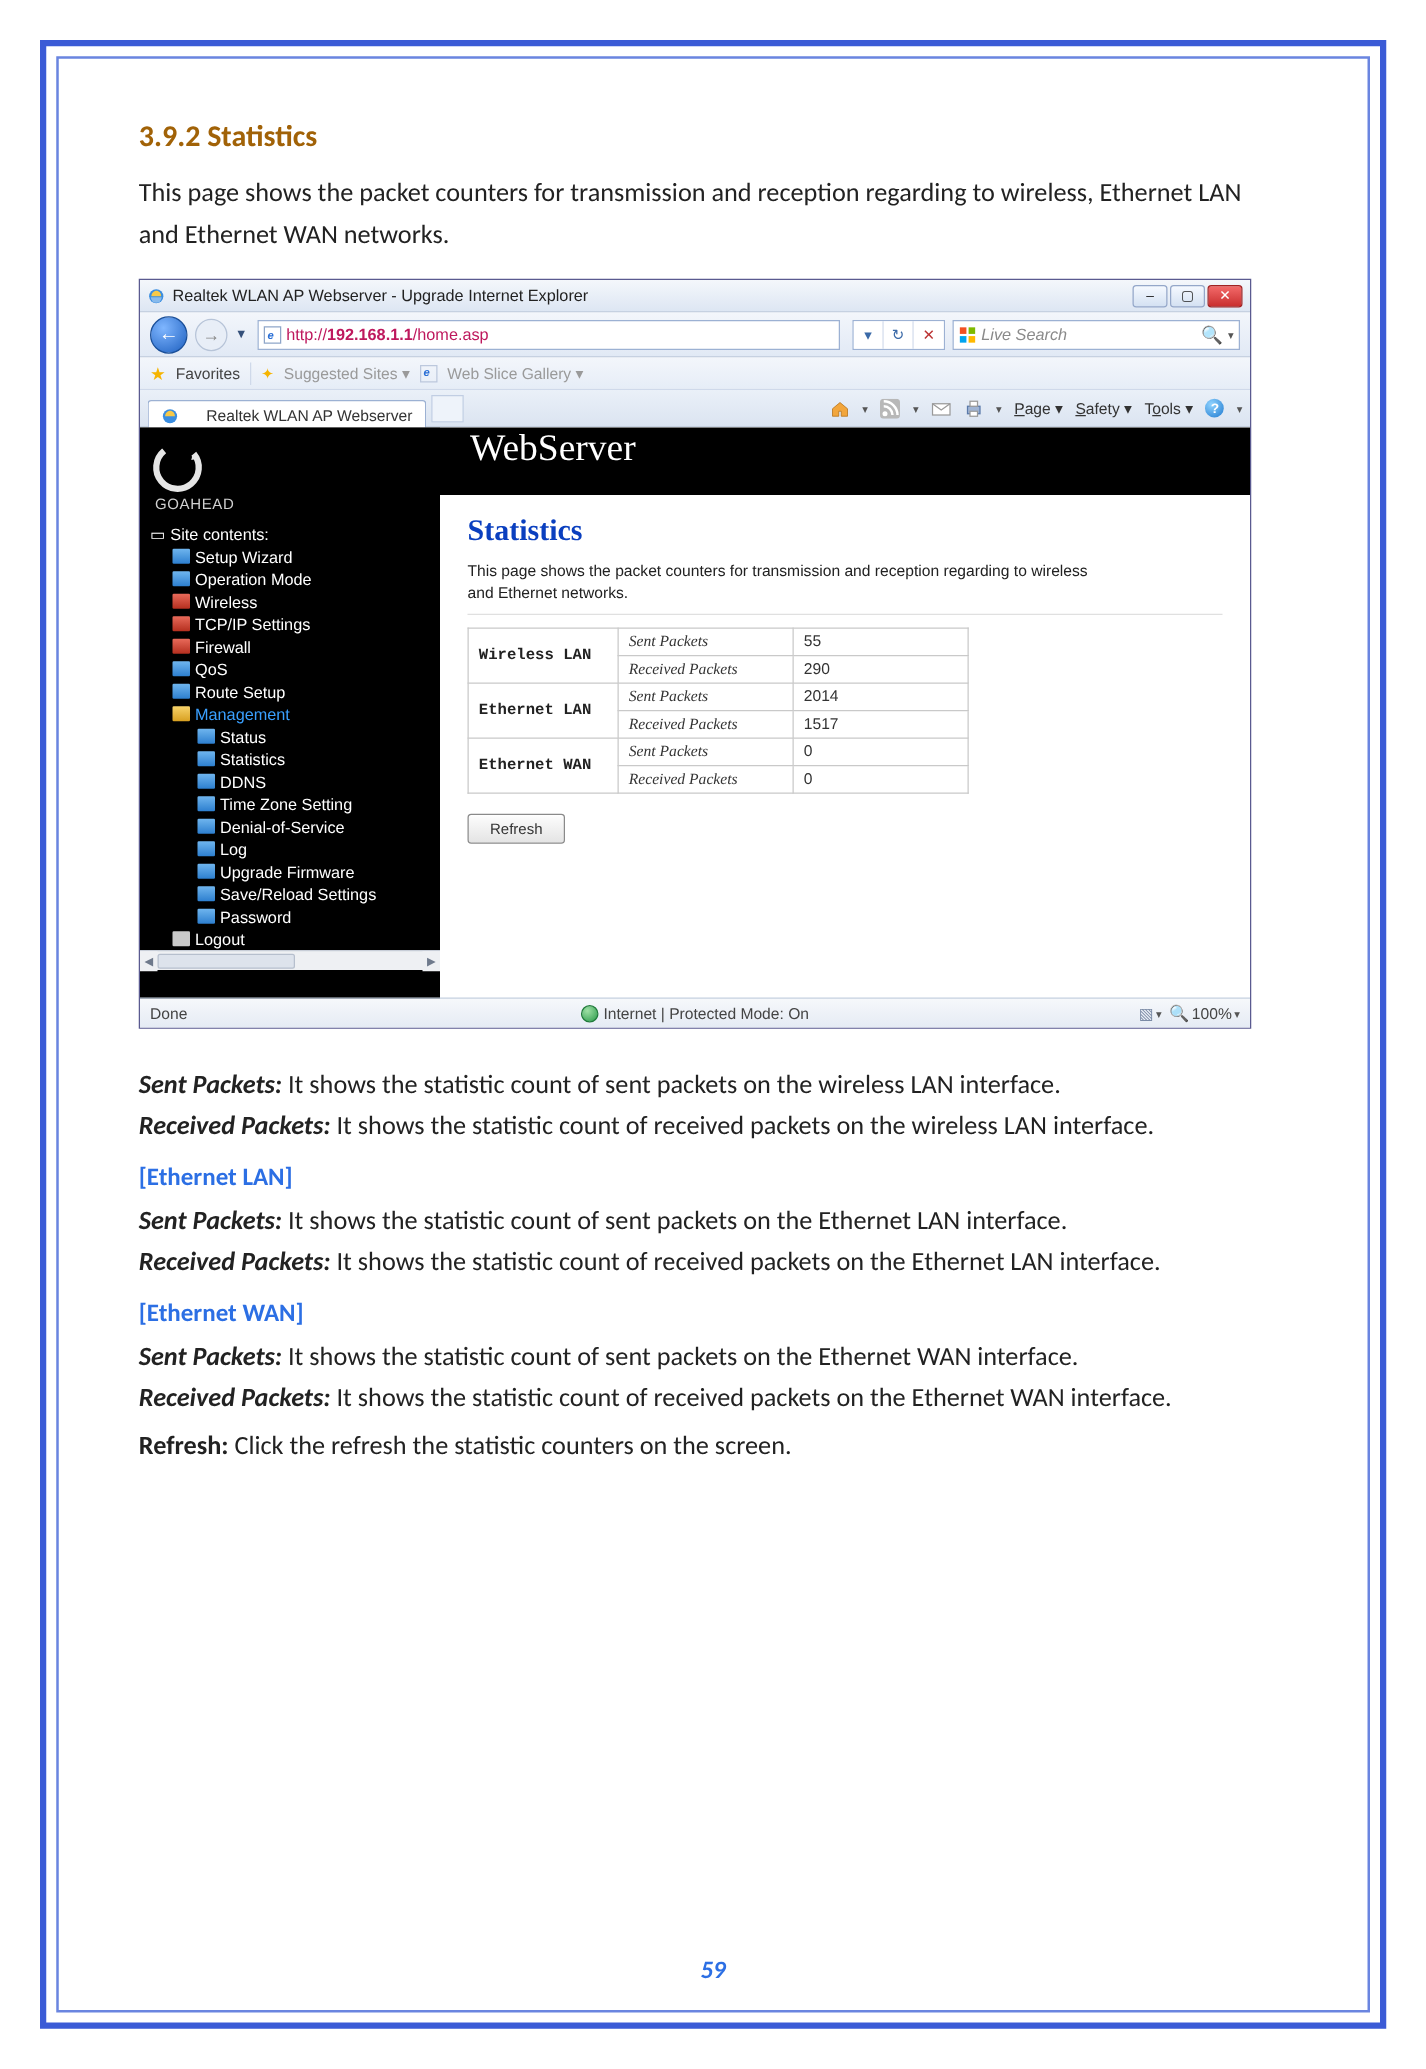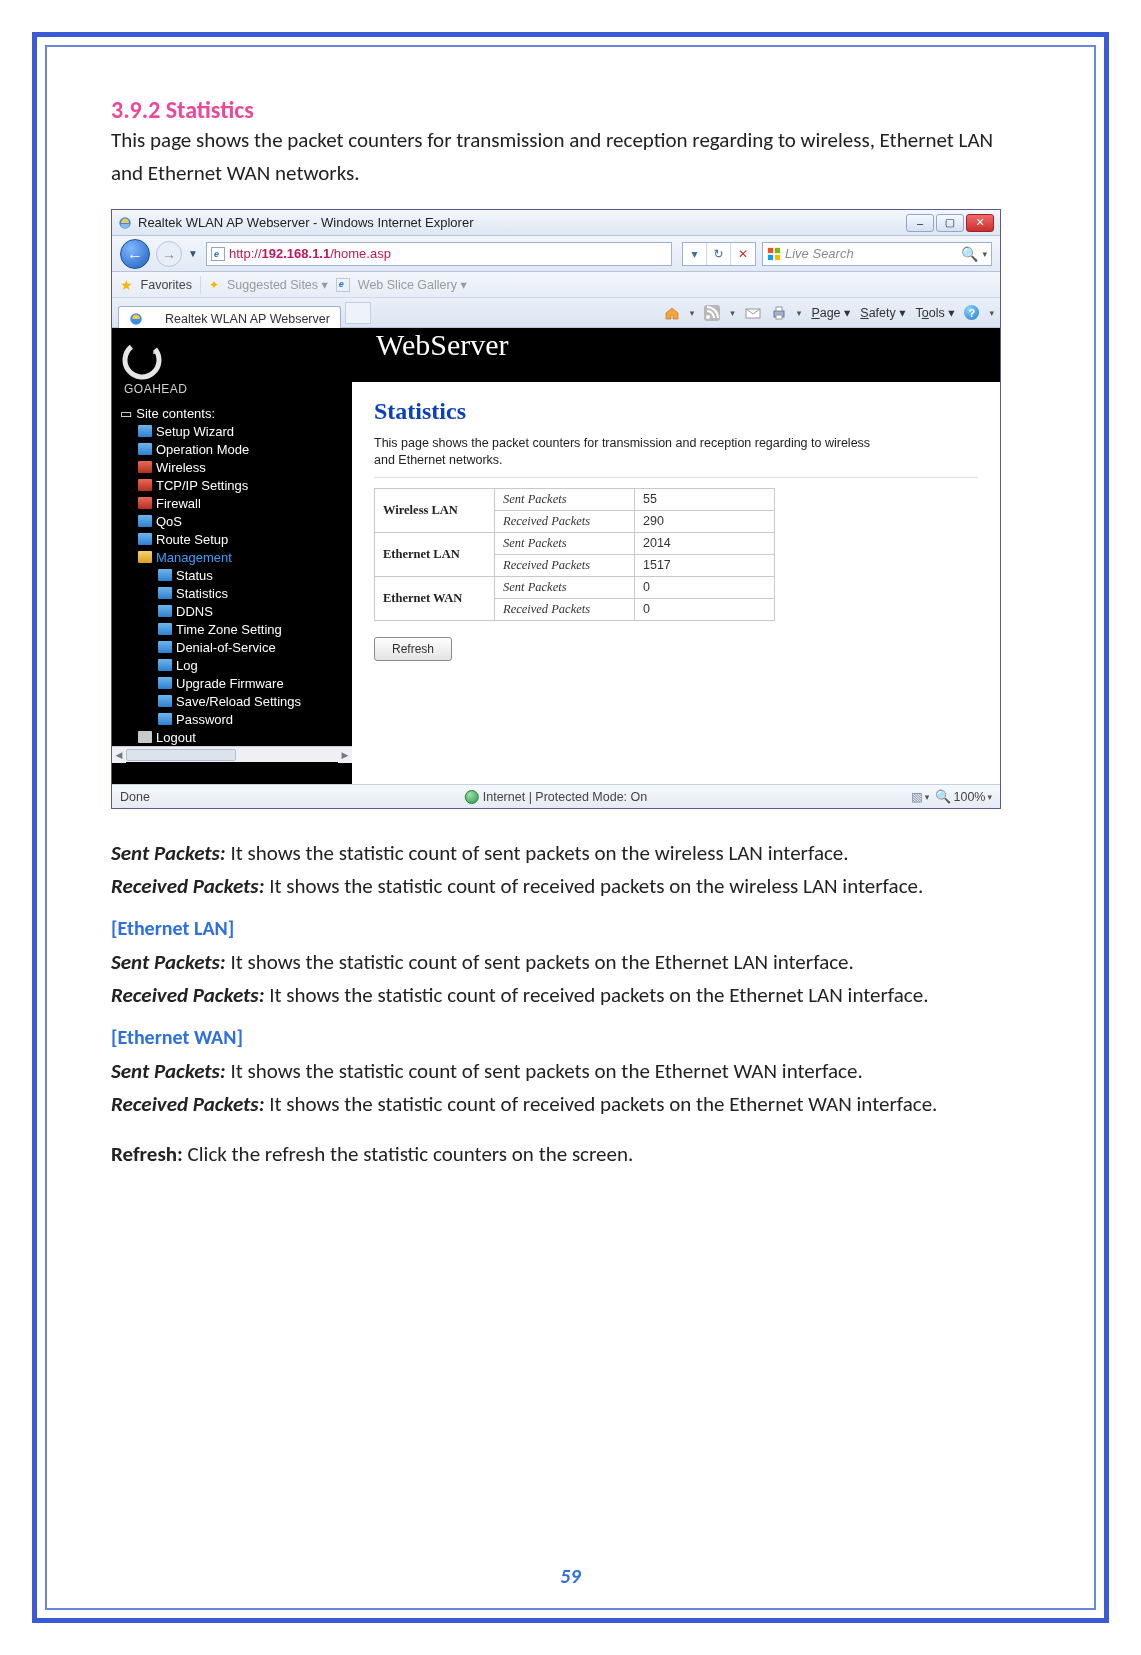--- a/index.html
+++ b/index.html
@@ -1,20 +1,20 @@
 <!DOCTYPE html>
 <html><head>
 <meta charset="utf-8">
 <style>
   * { box-sizing: border-box; margin: 0; padding: 0; }
   html, body { width: 1141px; height: 1655px; background: #fff; font-family: Calibri, Arial, sans-serif; color: #222; }
   .page-frame { position: relative; width: 1141px; height: 1655px; padding: 32px; }
   .outer-border { border: 5px solid #3b5bd6; height: 100%; padding: 8px; }
   .inner-border { border: 2px solid #6a85e0; height: 100%; padding: 48px 64px 40px 64px; position: relative; }
-  .section-heading { font-size: 24px; font-weight: 700; color: #ec4899; }
+  .section-heading { font-size: 24px; font-weight: 700; color: #a16207; margin-bottom: 14px; }
   .intro { font-size: 21px; line-height: 1.55; margin-bottom: 20px; }
   .screenshot {
     width: 890px; height: 600px; border: 1px solid #5a5a90; background: #fff;
     font-family: "Segoe UI", Tahoma, sans-serif; font-size: 13px; color: #222;
     position: relative; margin-bottom: 28px;
   }
   
   .titlebar { height: 26px; background: linear-gradient(#f4f7fb,#dde6f3); border-bottom: 1px solid #b7c4d8; display:flex; align-items:center; padding:0 6px; }
   .titlebar .ie-icon { width:14px; height:14px; margin-right:6px; display:inline-block; }
   .titlebar .ie-icon svg { width:14px; height:14px; }
@@ -78,21 +78,21 @@
   .sb-hscroll .ar.right { position:absolute; right:0; }
   .main { flex:1; background:#fff; position:relative; }
   .black-band { position:absolute; top:0; left:0; right:0; height:54px; background:#000; color:#fff; display:flex; align-items:flex-start; padding-left:24px; }
   .ws-title { font-family:Georgia, 'Times New Roman', serif; font-size:30px; color:#fff; }
   .main-inner { padding:70px 22px 0 22px; }
   .stats-h { color:#0a3fbf; font-family:'Times New Roman', serif; font-size:24px; font-weight:700; margin-bottom:10px; }
   .stats-desc { font-size:12.5px; color:#222; line-height:1.35; margin-bottom:8px; max-width:520px; }
   .hr { height:1px; background:#e0e0e0; margin:4px 0 10px 0; }
   table.stat { border-collapse:collapse; font-size:12.5px; }
   table.stat td { border:1px solid #c9c9c9; padding:3px 8px; background:#fff; }
-  table.stat td.iface { width:120px; font-weight:700; font-family:Liberation Serif, serif; }
+  table.stat td.iface { width:120px; font-weight:700; font-family:Liberation Mono, monospace; }
   table.stat td.lbl { width:140px; font-style:italic; font-family:'Times New Roman', serif; color:#333; }
   table.stat td.val { width:140px; font-family:Tahoma, sans-serif; color:#333; }
   .refresh-btn { margin-top:16px; width:78px; height:24px; border:1px solid #8a8a8a; background:linear-gradient(#fdfdfd,#e4e4e4); border-radius:3px; font-size:12px; color:#333; display:flex; align-items:center; justify-content:center; box-shadow:inset 0 1px 0 #fff; }
   
   .statusbar { position:absolute; left:0; right:0; bottom:0; height:24px; background:linear-gradient(#f6f8fb,#e5ebf4); border-top:1px solid #c4cfe0; display:flex; align-items:center; font-size:12.5px; color:#444; padding:0 8px; }
   .statusbar .done { }
   .statusbar .center { position:absolute; left:50%; transform:translateX(-50%); display:flex; align-items:center; gap:4px; }
   .statusbar .globe { width:14px; height:14px; border-radius:50%; background:radial-gradient(circle at 35% 30%, #9fe0a5, #2a9a4a); border:1px solid #1f7a39; }
   .statusbar .right { margin-left:auto; display:flex; align-items:center; gap:6px; }
   .statusbar .zoom-ic-wrap { display:flex; align-items:center; gap:2px; }
@@ -120,21 +120,21 @@
       <div class="screenshot">
 
         <div class="titlebar">
           <span class="ie-icon">
             <svg viewBox="0 0 16 16">
                 <circle cx="8" cy="8" r="6.5" fill="#3a8de0"></circle>
                 <path d="M3 9h10a5 5 0 0 1-10 0z" fill="#fff" opacity=".4"></path>
                 <path d="M11 4c1 1 1.5 2.5 1.5 4H3.5C3.5 5 6 2.5 9 3" fill="#f7c948"></path>
               </svg>
           </span>
-          <span class="titlebar-text">Realtek WLAN AP Webserver - Windows Internet Explorer</span>
+          <span class="titlebar-text">Realtek WLAN AP Webserver - Upgrade Internet Explorer</span>
           <div class="winbtns">
             <div class="winbtn">–</div>
             <div class="winbtn">▢</div>
             <div class="winbtn close">✕</div>
           </div>
         </div>
 
         <div class="navrow">
           <div class="backbtn">←</div>
           <div class="fwdbtn">→</div>
@@ -396,19 +396,19 @@
       <p class="doc-p"><span class="bi">Received Packets:</span><span> It shows the statistic count of received packets on the wireless LAN interface.</span></p>
 
       <div class="doc-sec-h">[Ethernet LAN]</div>
       <p class="doc-p"><span class="bi">Sent Packets:</span><span> It shows the statistic count of sent packets on the Ethernet LAN interface.</span></p>
       <p class="doc-p"><span class="bi">Received Packets:</span><span> It shows the statistic count of received packets on the Ethernet LAN interface.</span></p>
 
       <div class="doc-sec-h">[Ethernet WAN]</div>
       <p class="doc-p"><span class="bi">Sent Packets:</span><span> It shows the statistic count of sent packets on the Ethernet WAN interface.</span></p>
       <p class="doc-p"><span class="bi">Received Packets:</span><span> It shows the statistic count of received packets on the Ethernet WAN interface.</span></p>
 
-      <p class="doc-p" style="margin-top:18px"><span class="b">Refresh:</span><span> Click the refresh the statistic counters on the screen.</span></p>
+      <p class="doc-p" style="margin-top:6px"><span class="b">Refresh:</span><span> Click the refresh the statistic counters on the screen.</span></p>
 
       <div class="page-num">59</div>
 
     </div>
   </div>
 </div>
 
 </body></html>

